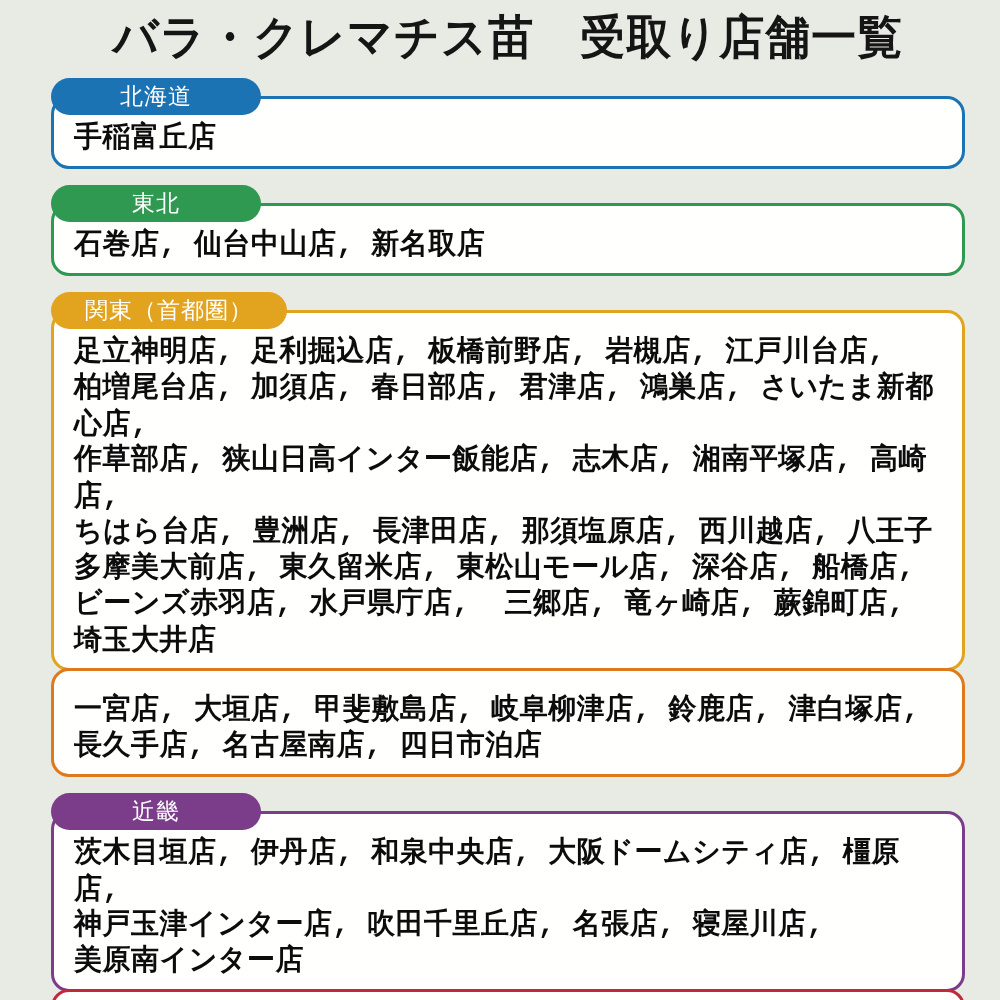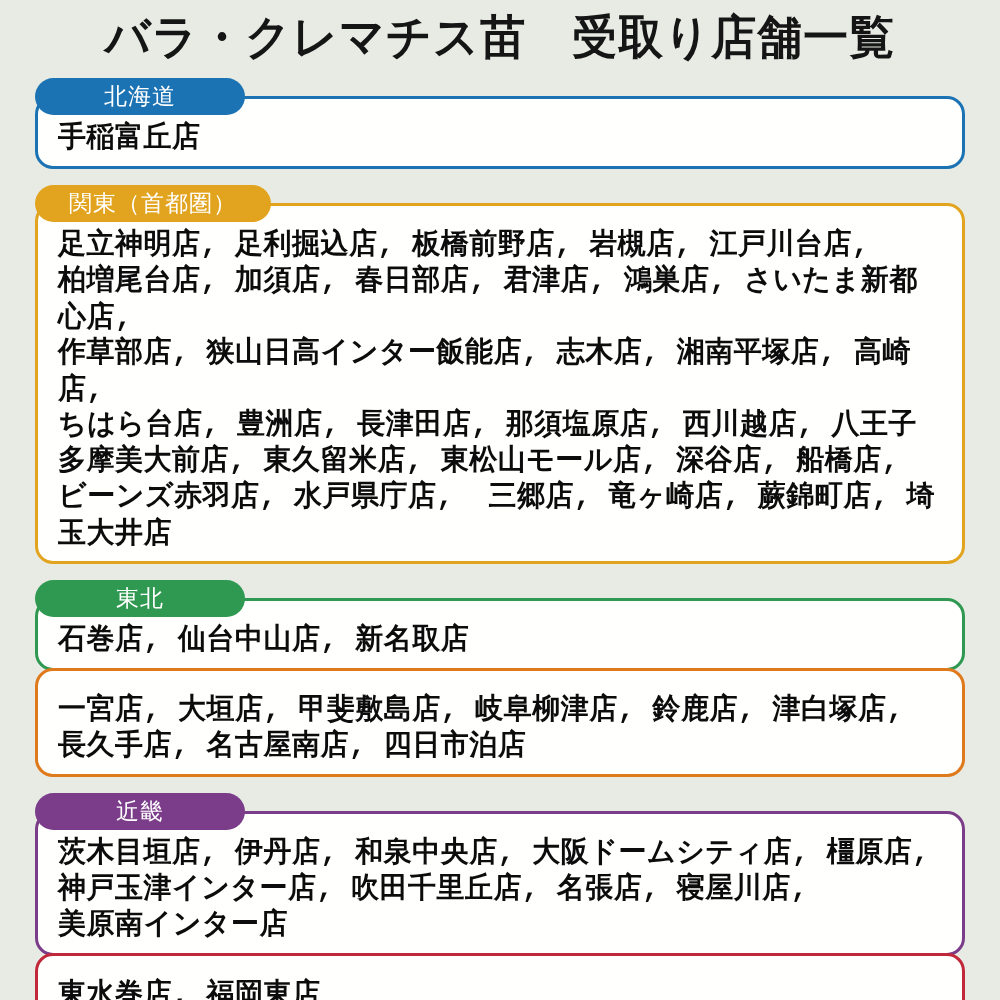--- a/index.html
+++ b/index.html
@@ -12,20 +12,21 @@
     background: #e8ebe4;
     font-family: "Liberation Sans", "DejaVu Sans", sans-serif;
     color: #0e0e0e;
     overflow: hidden;
   }
   .page {
     box-sizing: border-box;
     width: 1000px;
     height: 1000px;
     padding-top: 8px;
+    padding-left: 16px;
   }
   .title {
     margin: 0 0 12px 0;
     text-align: center;
     font-size: 45px;
     line-height: 58px;
     font-weight: 900;
     letter-spacing: 1px;
     color: #151515;
     transform: scaleY(1.04);
@@ -85,40 +86,40 @@
 
   <section class="section" style="--c: #1c73b4;">
     <div class="tab">
       <span class="tab-label">北海道</span>
     </div>
     <div class="box">
       <div class="store-line">手稲富丘店</div>
     </div>
   </section>
 
+  <section class="section" style="--c: #2f9851;">
+    <div class="tab">
+      <span class="tab-label">東北</span>
+    </div>
+    <div class="box">
+      <div class="store-line">石巻店, 仙台中山店, 新名取店</div>
+    </div>
+  </section>
+
   <section class="section" style="--c: #e2a41f;">
     <div class="tab">
       <span class="tab-label">関東（首都圏）</span>
     </div>
     <div class="box">
       <div class="store-line">足立神明店, 足利掘込店, 板橋前野店, 岩槻店, 江戸川台店,</div>
       <div class="store-line">柏増尾台店, 加須店, 春日部店, 君津店, 鴻巣店, さいたま新都心店,</div>
       <div class="store-line">作草部店, 狭山日高インター飯能店, 志木店, 湘南平塚店, 高崎店,</div>
       <div class="store-line">ちはら台店, 豊洲店, 長津田店, 那須塩原店, 西川越店, 八王子</div>
       <div class="store-line">多摩美大前店, 東久留米店, 東松山モール店, 深谷店, 船橋店,</div>
       <div class="store-line">ビーンズ赤羽店, 水戸県庁店,  三郷店, 竜ヶ崎店, 蕨錦町店, 埼玉大井店</div>
-    </div>
-  </section>
-
-  <section class="section" style="--c: #2f9851;">
-    <div class="tab">
-      <span class="tab-label">東北</span>
-    </div>
-    <div class="box">
-      <div class="store-line">石巻店, 仙台中山店, 新名取店</div>
     </div>
   </section>
 
   <section class="section" style="--c: #de7a1b;">
     <div class="box">
       <div class="store-line">一宮店, 大垣店, 甲斐敷島店, 岐阜柳津店, 鈴鹿店, 津白塚店,</div>
       <div class="store-line">長久手店, 名古屋南店, 四日市泊店</div>
     </div>
   </section>
 

